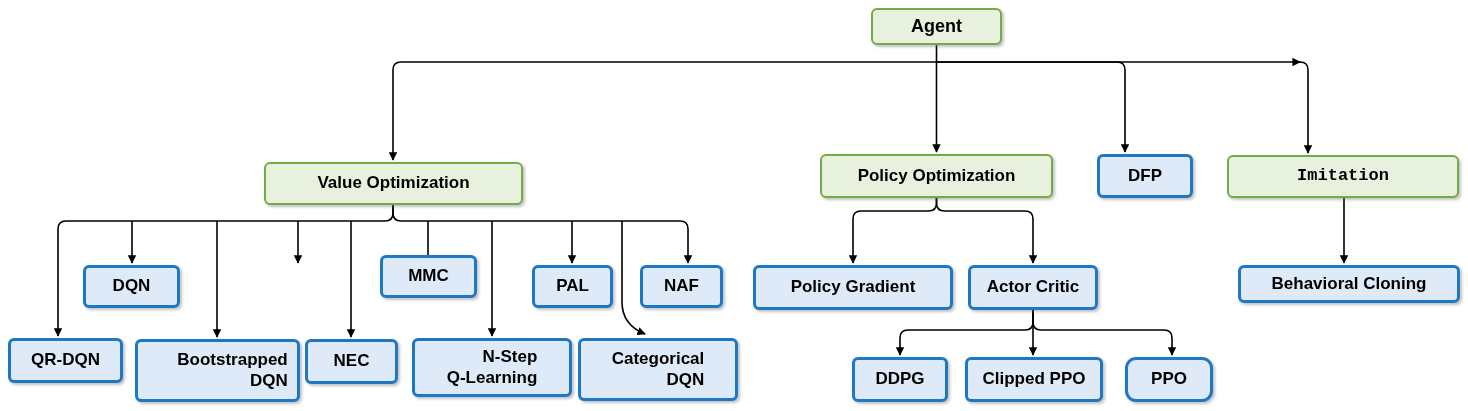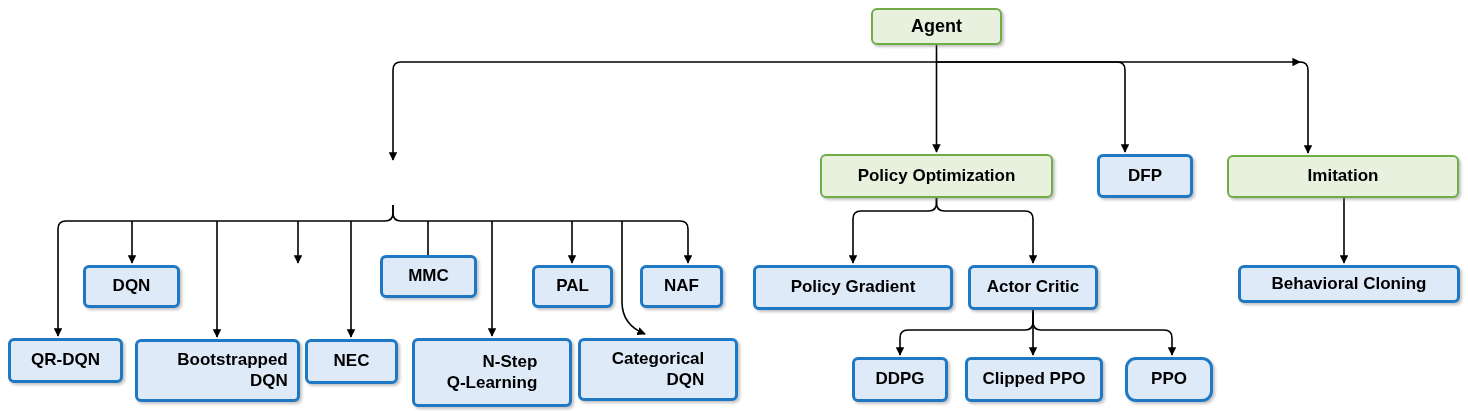--- a/index.html
+++ b/index.html
@@ -83,34 +83,35 @@
       <path d="M1033,310 V355" marker-end="url(#arrow)"></path>
       <path d="M1033,310 V322 Q1033,330 1025,330 H908 Q900,330 900,338 V355" marker-end="url(#arrow)"></path>
       <path d="M1033,310 V322 Q1033,330 1041,330 H1164 Q1172,330 1172,338 V355" marker-end="url(#arrow)"></path>
 
       <path d="M1344,198 V263" marker-end="url(#arrow)"></path>
     </g>
   </svg>
 
   <div class="node green top" style="left:871px; top:8px; width:131px; height:37px;">Agent</div>
 
+  <div class="node green" style="left:264px; top:162px; width:259px; height:43px;">Value Optimization</div>
   <div class="node green" style="left:820px; top:154px; width:233px; height:44px;">Policy Optimization</div>
   <div class="node blue" style="left:1097px; top:154px; width:96px; height:44px;">DFP</div>
-  <div class="node green" style="left:1227px; top:155px; width:232px; height:43px;">Imitation</div>
+  <div class="node green" style="left:1227px; top:155px; width:232px; height:43px;font-family:Liberation Mono, monospace;">Imitation</div>
 
   <div class="node blue" style="left:83px; top:265px; width:97px; height:43px;">DQN</div>
   <div class="node blue" style="left:380px; top:255px; width:97px; height:43px;">MMC</div>
   <div class="node blue" style="left:532px; top:265px; width:81px; height:43px;">PAL</div>
   <div class="node blue" style="left:640px; top:265px; width:83px; height:43px;">NAF</div>
 
   <div class="node blue" style="left:8px; top:338px; width:115px; height:45px;">QR-DQN</div>
   <div class="node blue" style="left:135px; top:339px; width:165px; height:63px;padding-left:34px;">Bootstrapped
 DQN</div>
   <div class="node blue" style="left:305px; top:339px; width:93px; height:45px;">NEC</div>
-  <div class="node blue" style="left:412px; top:338px; width:160px; height:69px;">N-Step
+  <div class="node blue" style="left:412px; top:338px; width:160px; height:59px;">N-Step
 Q-Learning</div>
   <div class="node blue" style="left:578px; top:338px; width:160px; height:63px;">Categorical
 DQN</div>
 
   <div class="node blue" style="left:753px; top:265px; width:200px; height:45px;">Policy Gradient</div>
   <div class="node blue" style="left:968px; top:265px; width:130px; height:45px;">Actor Critic</div>
 
   <div class="node blue" style="left:852px; top:357px; width:96px; height:45px;">DDPG</div>
   <div class="node blue" style="left:965px; top:357px; width:138px; height:45px;">Clipped PPO</div>
   <div class="node blue" style="left:1125px; top:357px; width:88px; height:45px;border-radius:11px;">PPO</div>

